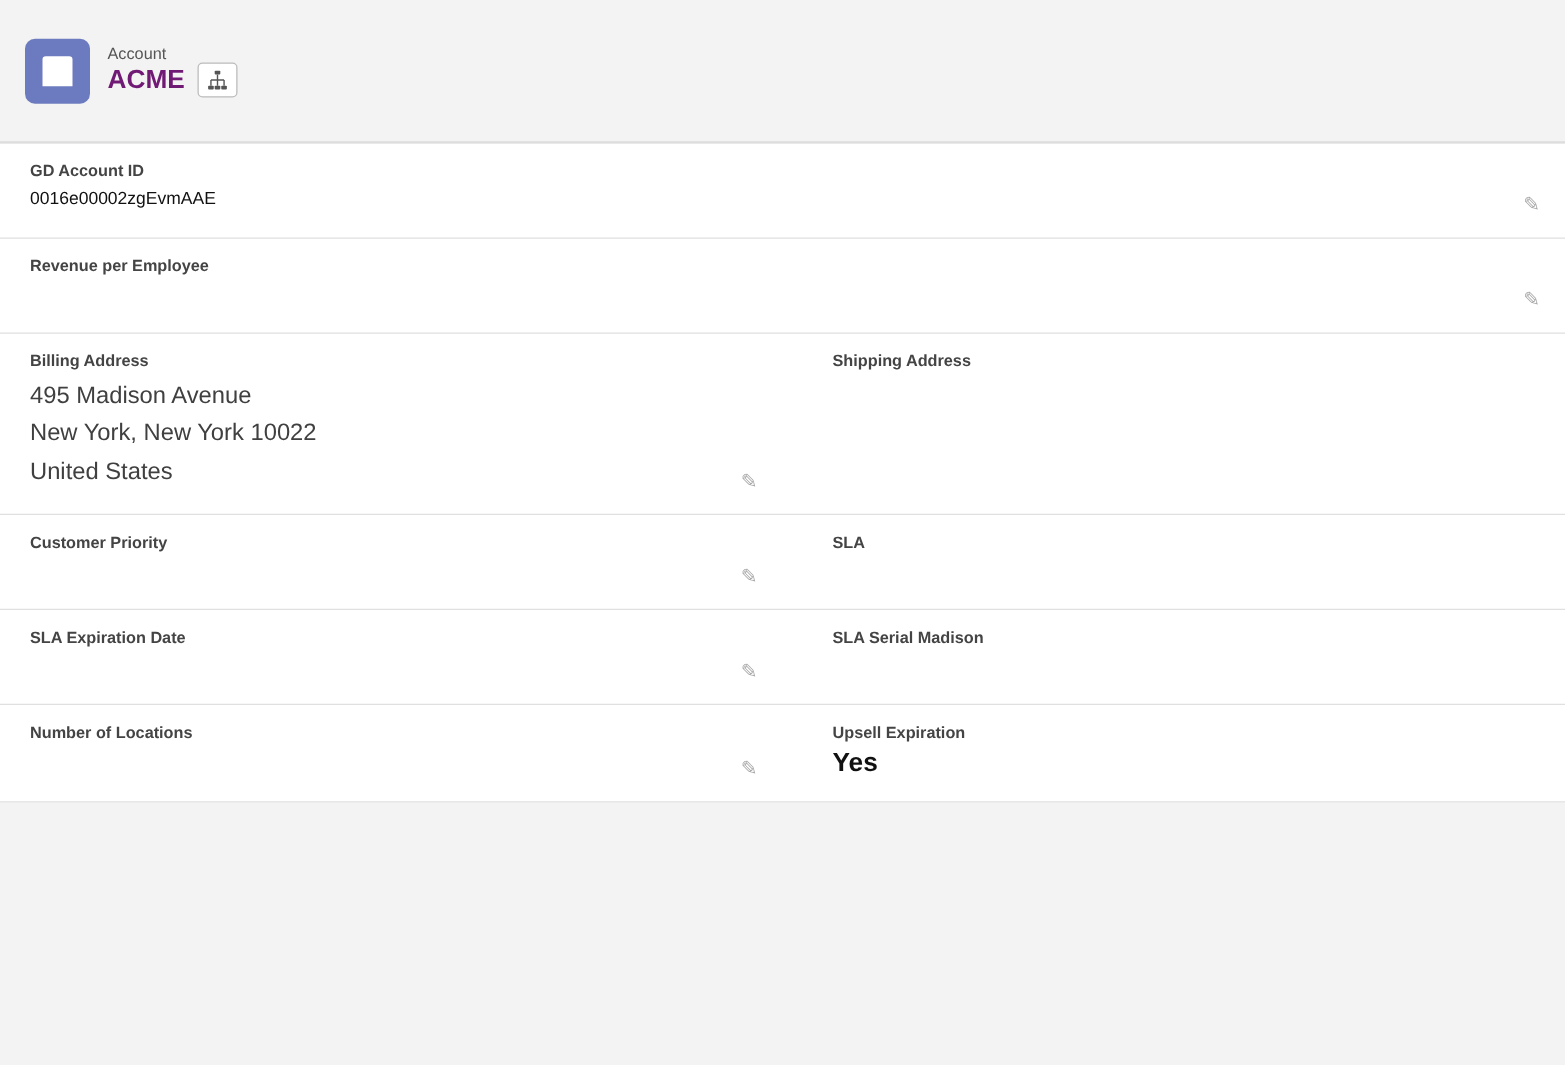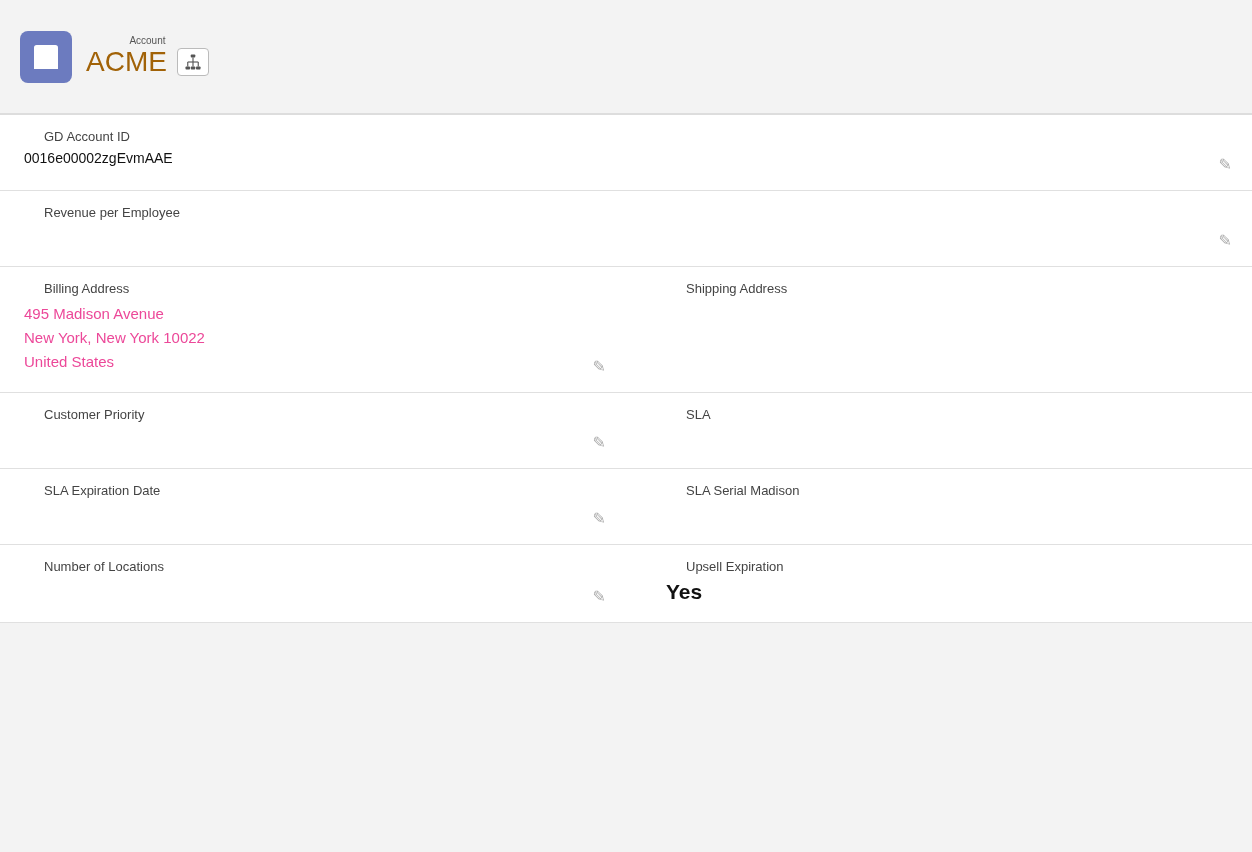--- a/index.html
+++ b/index.html
@@ -41,36 +41,35 @@
       height: 32px;
       fill: white;
     }
 
     .header-text {
       display: flex;
       flex-direction: column;
     }
 
     .header-label {
-      font-size: 10px;
+      font-size: 13px;
       color: #555;
       font-weight: 400;
-      text-align: center;
     }
 
     .header-title-row {
       display: flex;
       align-items: center;
       gap: 10px;
     }
 
     .header-title {
-      font-size: 28px;
-      font-weight: 400;
-      color: #a16207;
+      font-size: 21px;
+      font-weight: 700;
+      color: #701a75;
     }
 
     .hierarchy-btn {
       width: 32px;
       height: 28px;
       border: 1.5px solid #bbb;
       border-radius: 4px;
       background: white;
       display: flex;
       align-items: center;
@@ -85,35 +84,34 @@
     }
 
     .content {
       background: white;
       padding: 0;
     }
 
     .field-label {
       font-size: 13px;
       color: #444;
-      font-weight: 400;
+      font-weight: 700;
       margin-bottom: 6px;
-      margin-left: 20px;
     }
 
     .field-value {
       font-size: 14px;
       color: #111;
       font-weight: 400;
       min-height: 22px;
     }
 
     .field-value-link {
-      color: #ec4899;
-      font-size: 15px;
+      color: #404040;
+      font-size: 19px;
       line-height: 1.6;
     }
 
     .field-value-bold {
       font-weight: 700;
       font-size: 21px;
     }
 
     .edit-icon {
       position: absolute;

